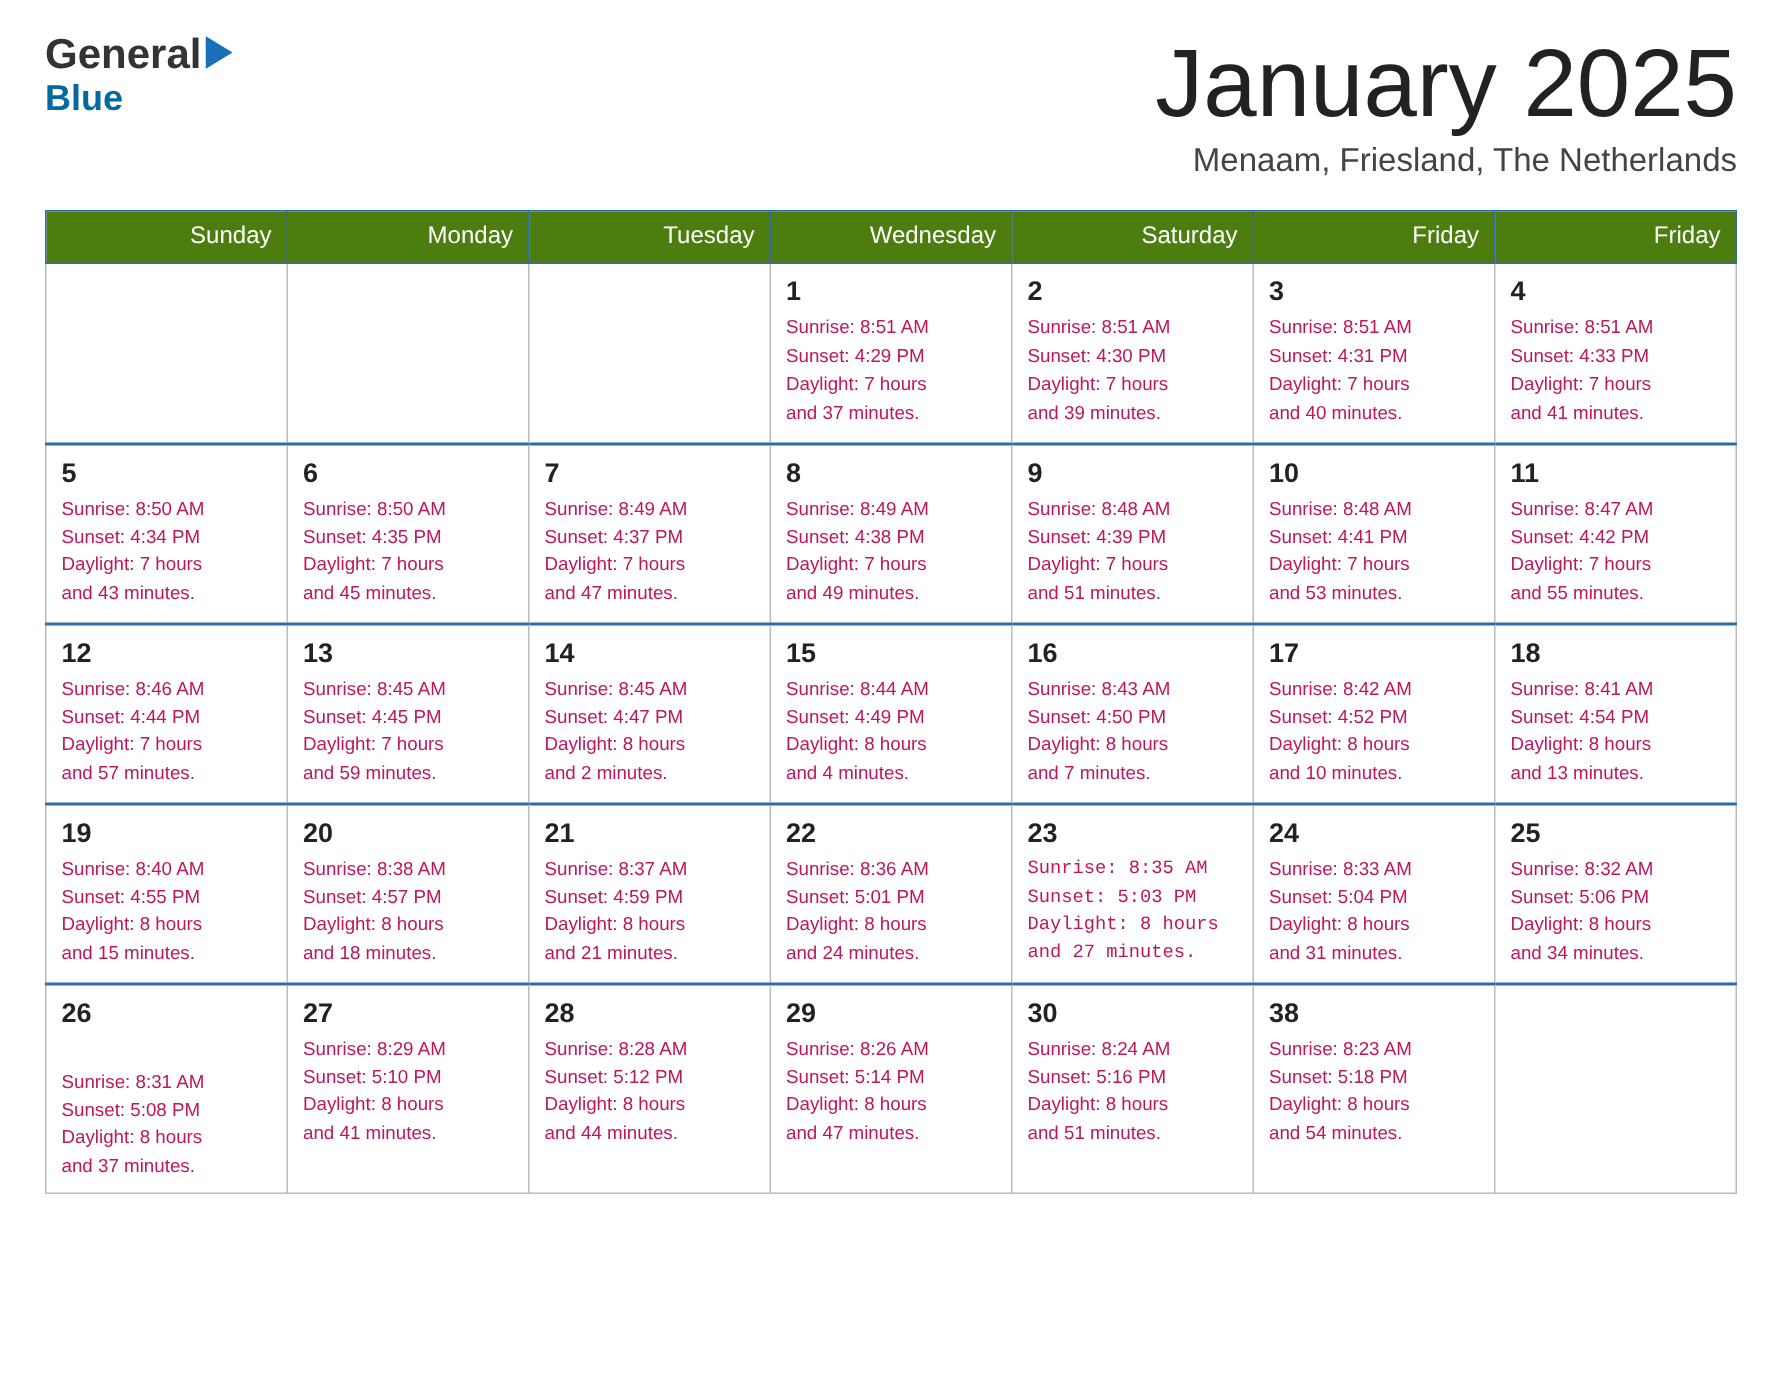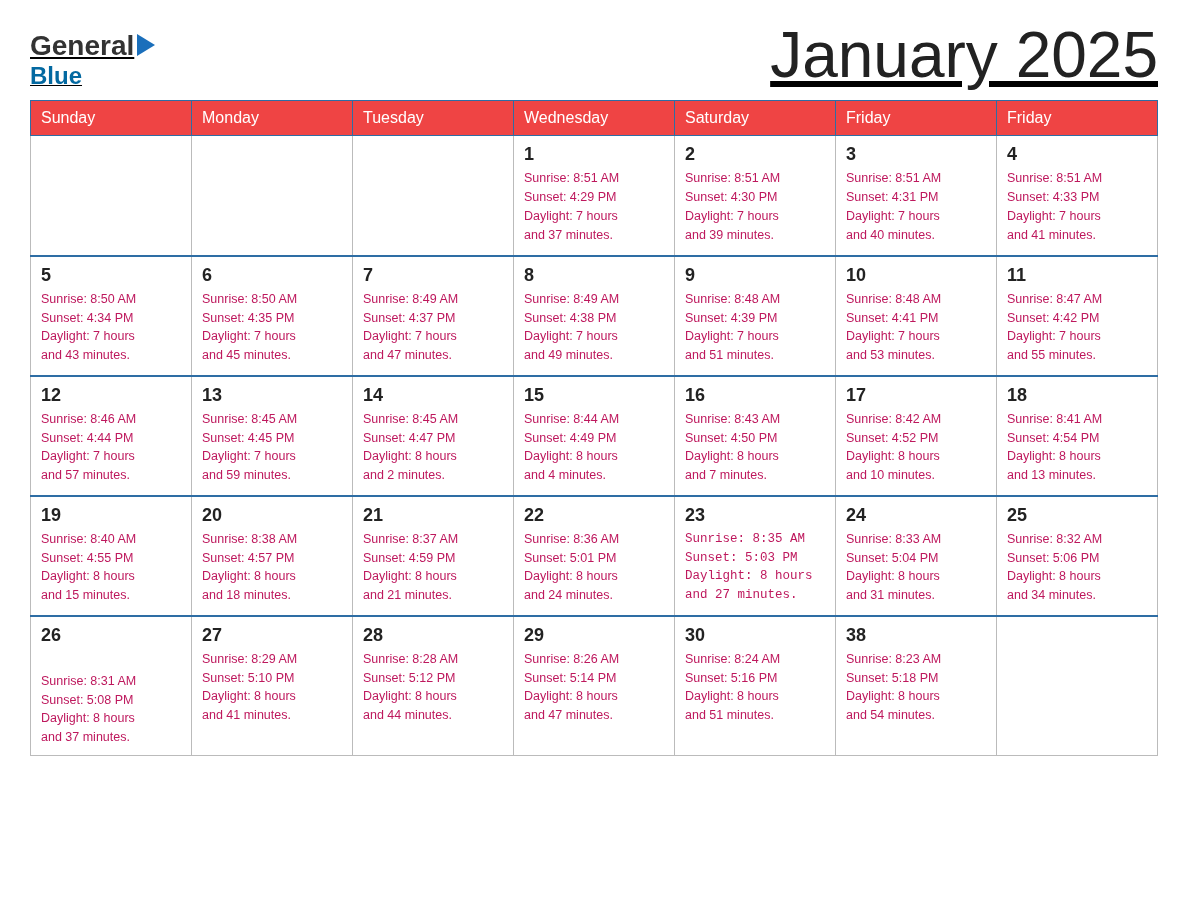--- a/index.html
+++ b/index.html
@@ -6,23 +6,22 @@
     body {
       font-family: Arial, sans-serif;
       background: #fff;
       padding: 20px 30px;
       width: 1188px;
       min-height: 918px;
     }
     .header {
       display: flex;
       justify-content: space-between;
-      align-items: flex-end;
-      margin-bottom: 10px;
-      text-decoration: underline;
+      align-items: flex-start;
+      margin-bottom: 20px;
     }
     .logo-wrapper {
       display: flex;
       flex-direction: column;
     }
     .logo-line1 {
       display: flex;
       align-items: center;
     }
     .title-section {
@@ -38,26 +37,26 @@
       font-size: 22px;
       color: #444;
       margin-top: 4px;
     }
     .calendar-table {
       width: 100%;
       border-collapse: collapse;
       margin-top: 10px;
     }
     .calendar-table th {
-      background-color: #ef4444;
+      background-color: #4d7c0f;
       color: #fff;
       font-size: 16px;
       font-weight: normal;
       padding: 8px 10px;
-      text-align: left;
+      text-align: right;
       border: 1px solid #2e6da4;
     }
     .calendar-table td {
       border: 1px solid #bbb;
       vertical-align: top;
       padding: 8px 10px;
       width: 14.28%;
       height: 120px;
     }
     .day-number {
@@ -88,20 +87,21 @@
       <svg width="18" height="22" viewBox="0 0 18 22" style="margin-left:3px;margin-bottom:2px;">
         <polygon points="0,0 18,11 0,22" fill="#1a6fbb"></polygon>
       </svg>
     </div>
     <div>
       <span style="font-size:24px;font-weight:bold;color:#0369a1;">Blue</span>
     </div>
   </div>
   <div class="title-section">
     <div class="month-title">January 2025</div>
+    <div class="location-subtitle">Menaam, Friesland, The Netherlands</div>
   </div>
 </div>
 
 <table class="calendar-table">
   <thead>
     <tr>
       <th>Sunday</th>
       <th>Monday</th>
       <th>Tuesday</th>
       <th>Wednesday</th>

